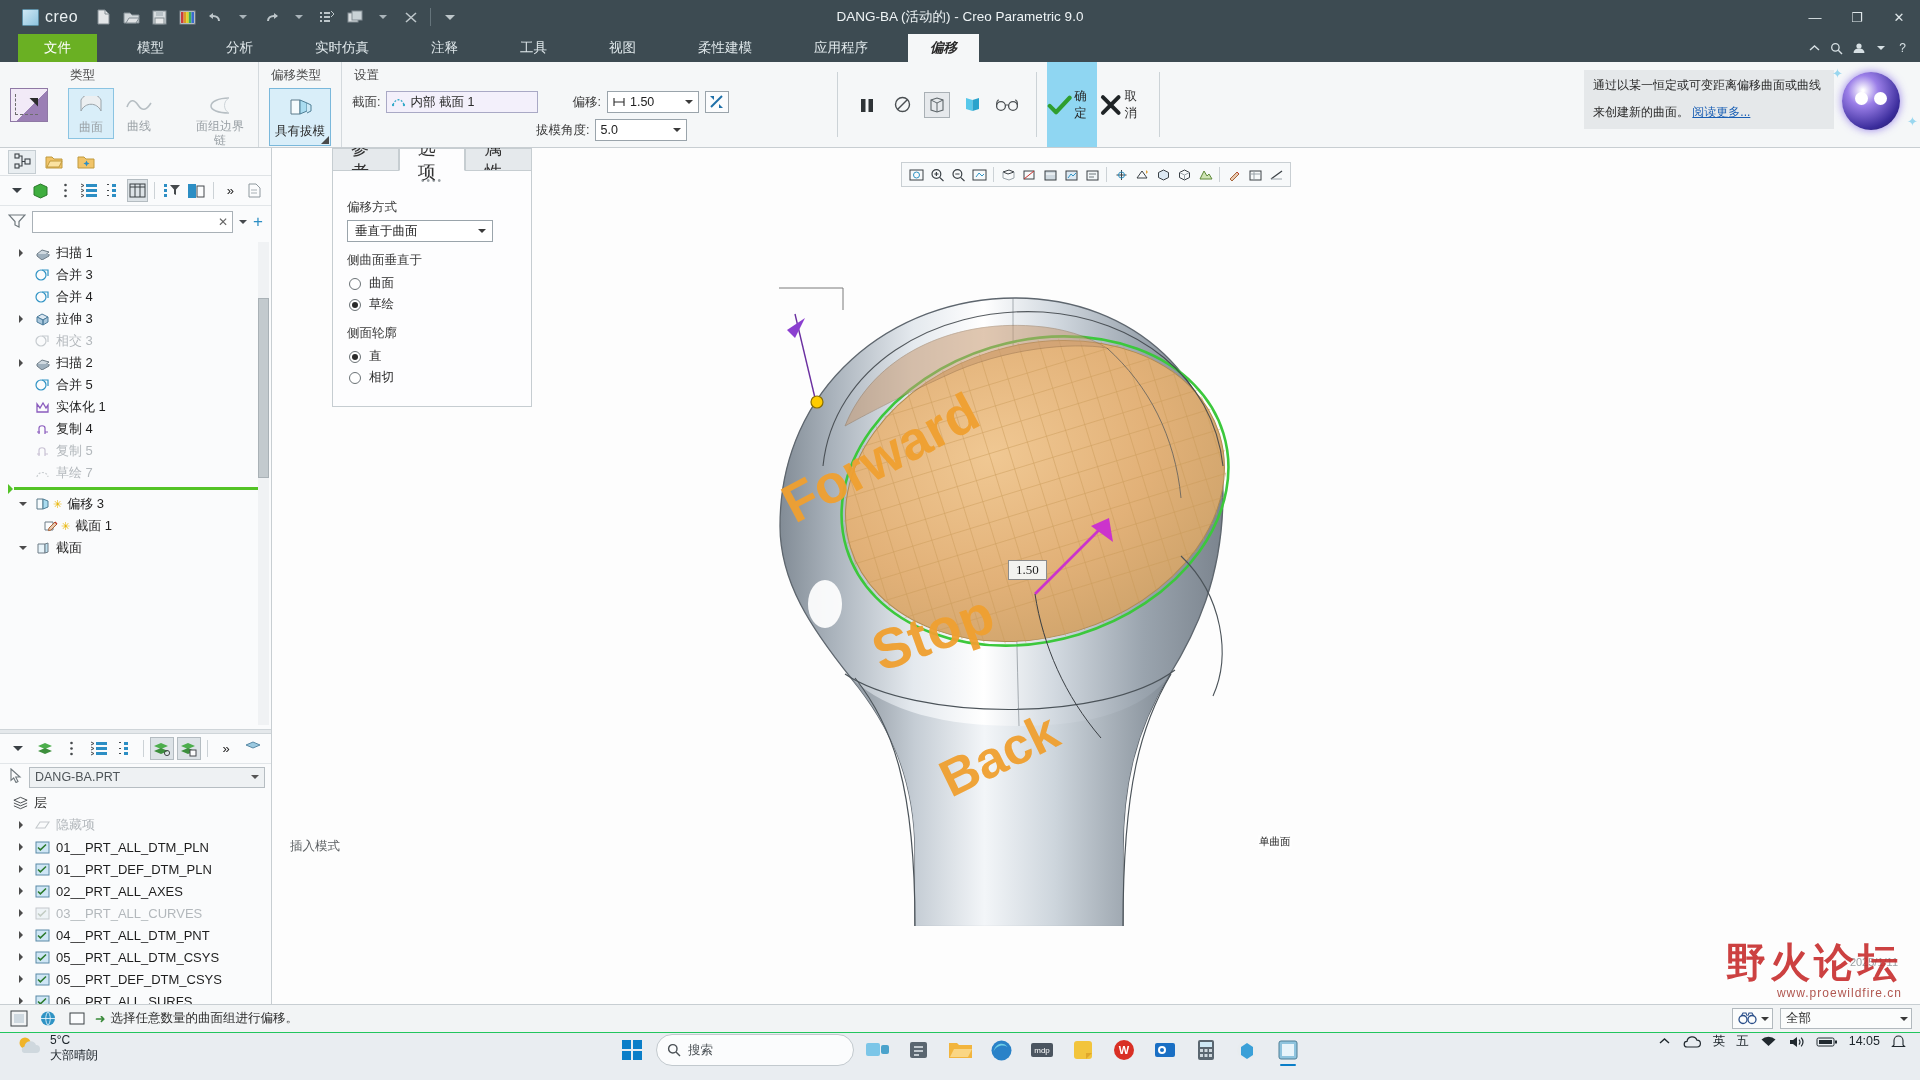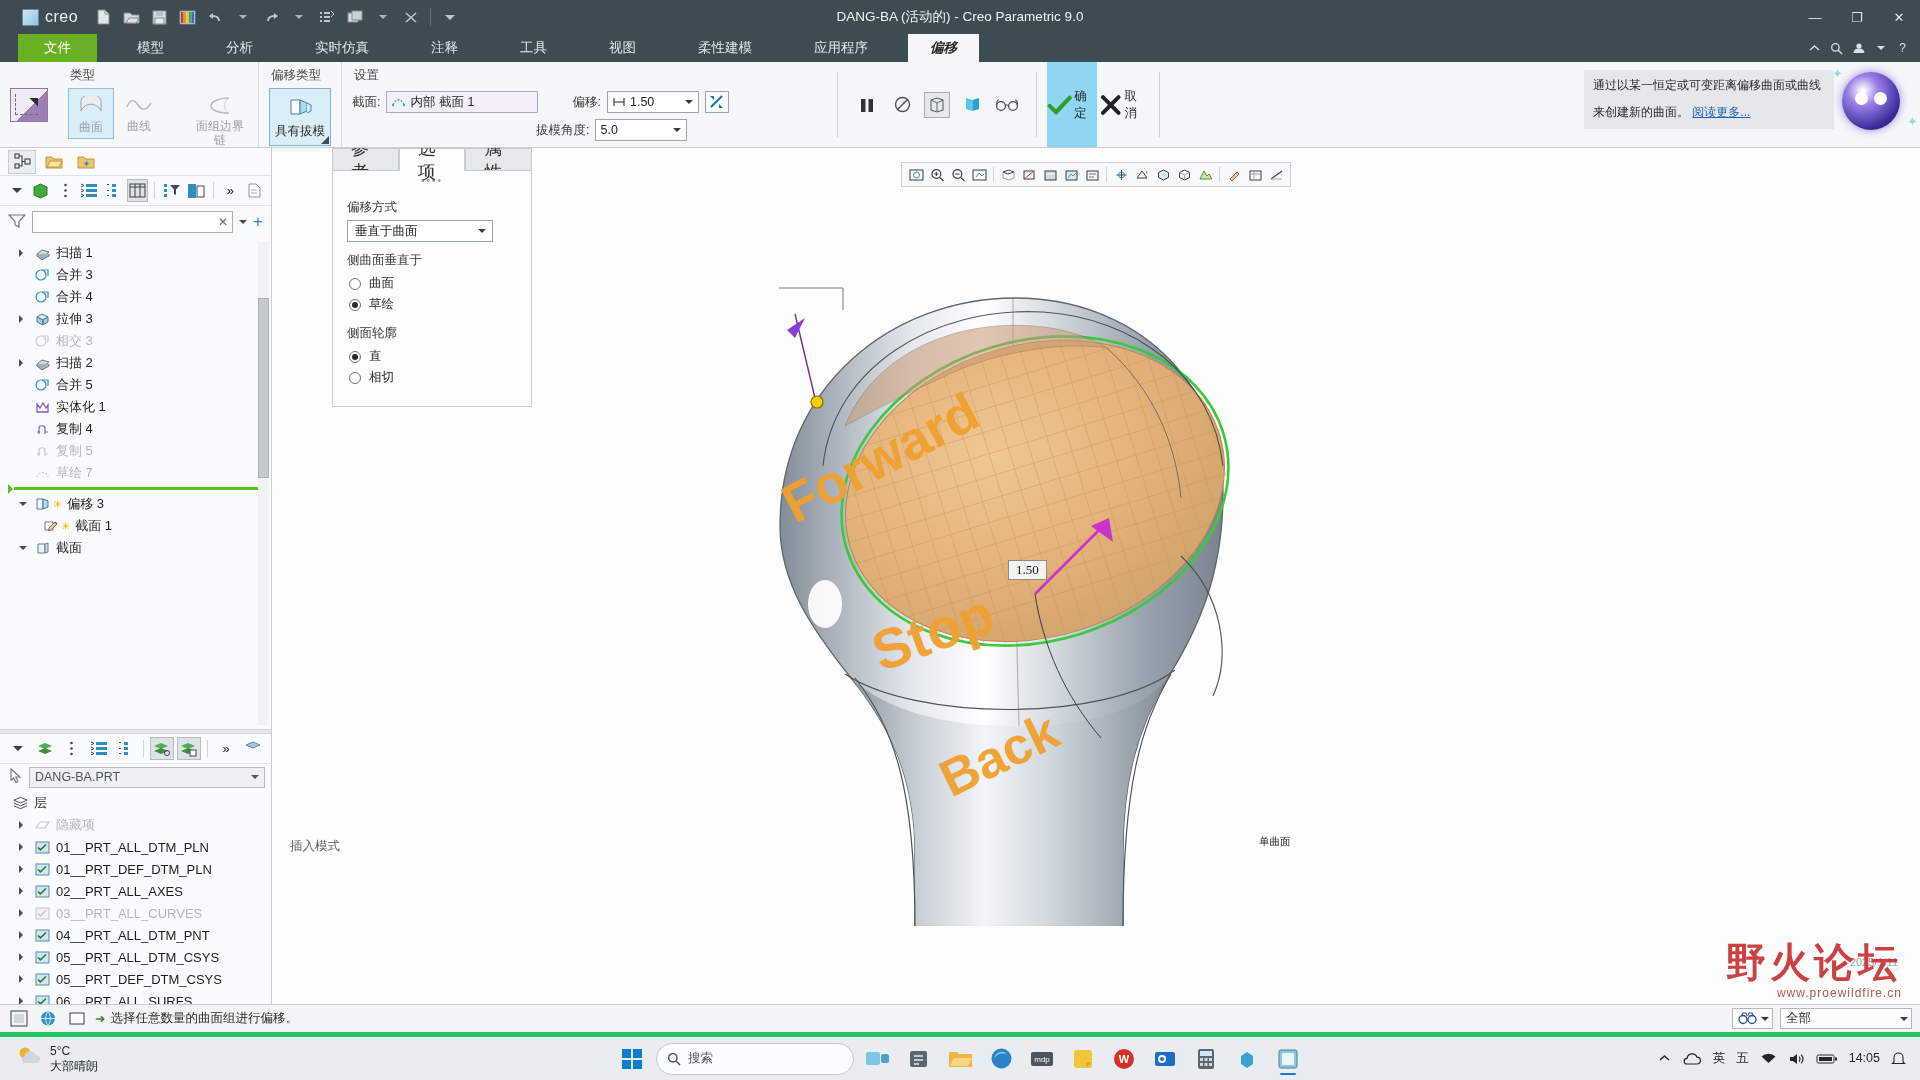--- a/index.html
+++ b/index.html
@@ -261,22 +261,22 @@
   .sb-right { margin-left:auto; display:flex; align-items:center; gap:7px; }
   .sb-combo {
     height:21px; border:1px solid #b2b9be; background:#fbfcfc; display:flex; align-items:center;
     padding:0 3px 0 5px; gap:4px; font-size:12.5px;
   }
   .sb-combo .arw4 { border:4px solid transparent; border-top-color:#3a3a3a; margin-top:4px; }
   .sb-filter { width:132px; justify-content:space-between; }
 
   
   .taskbar {
-    height:48px; flex:0 0 48px; background:#e9edf1; border-top:5px solid #22c55e;
-    display:flex; align-items:center; position:relative;
+    height:48px; flex:0 0 48px; background:#e9edf1; border-top:1px solid #22c55e;
+    display:flex; align-items:flex-start; position:relative;
   }
   .weather { display:flex; align-items:center; gap:8px; padding-left:16px; }
   .weather-ico { font-size:19px; color:#e8a33d; }
   .weather-txt { font-size:12px; line-height:1.25; color:#20282e; }
   .tb-center { position:absolute; left:50%; transform:translateX(-50%); display:flex; align-items:center; gap:7px; }
   .win-logo { display:grid; grid-template-columns:9px 9px; grid-template-rows:9px 9px; gap:2px; }
   .win-logo i { background:#0a7ec8; display:block; }
   .searchbox {
     width:198px; height:32px; border-radius:16px; background:#fbfcfd; border:1px solid #c2c9ce;
     display:flex; align-items:center; gap:7px; padding:0 10px; font-size:12.5px; color:#4a5055;

